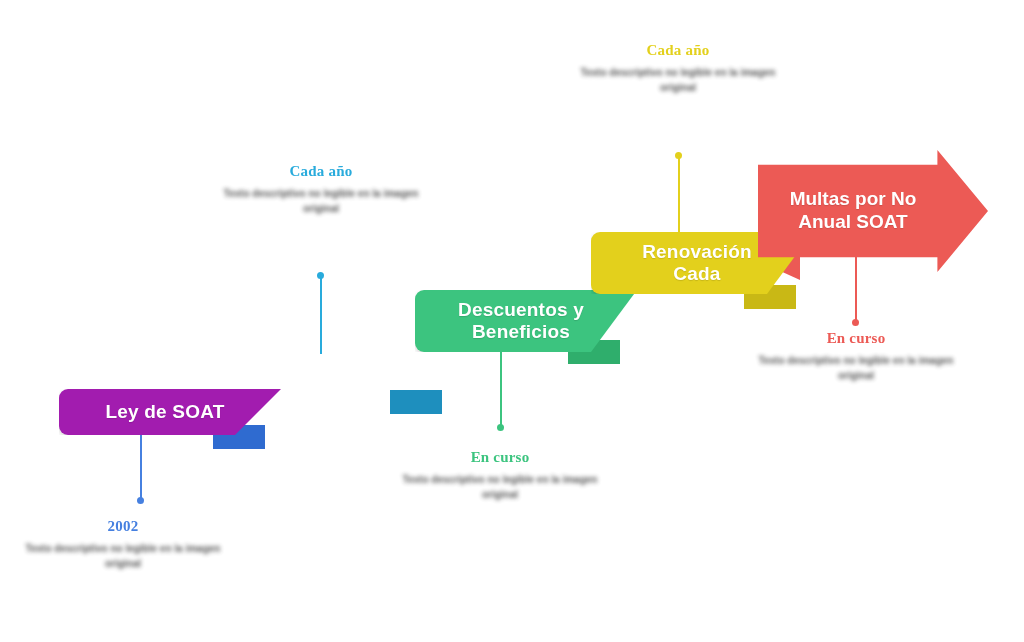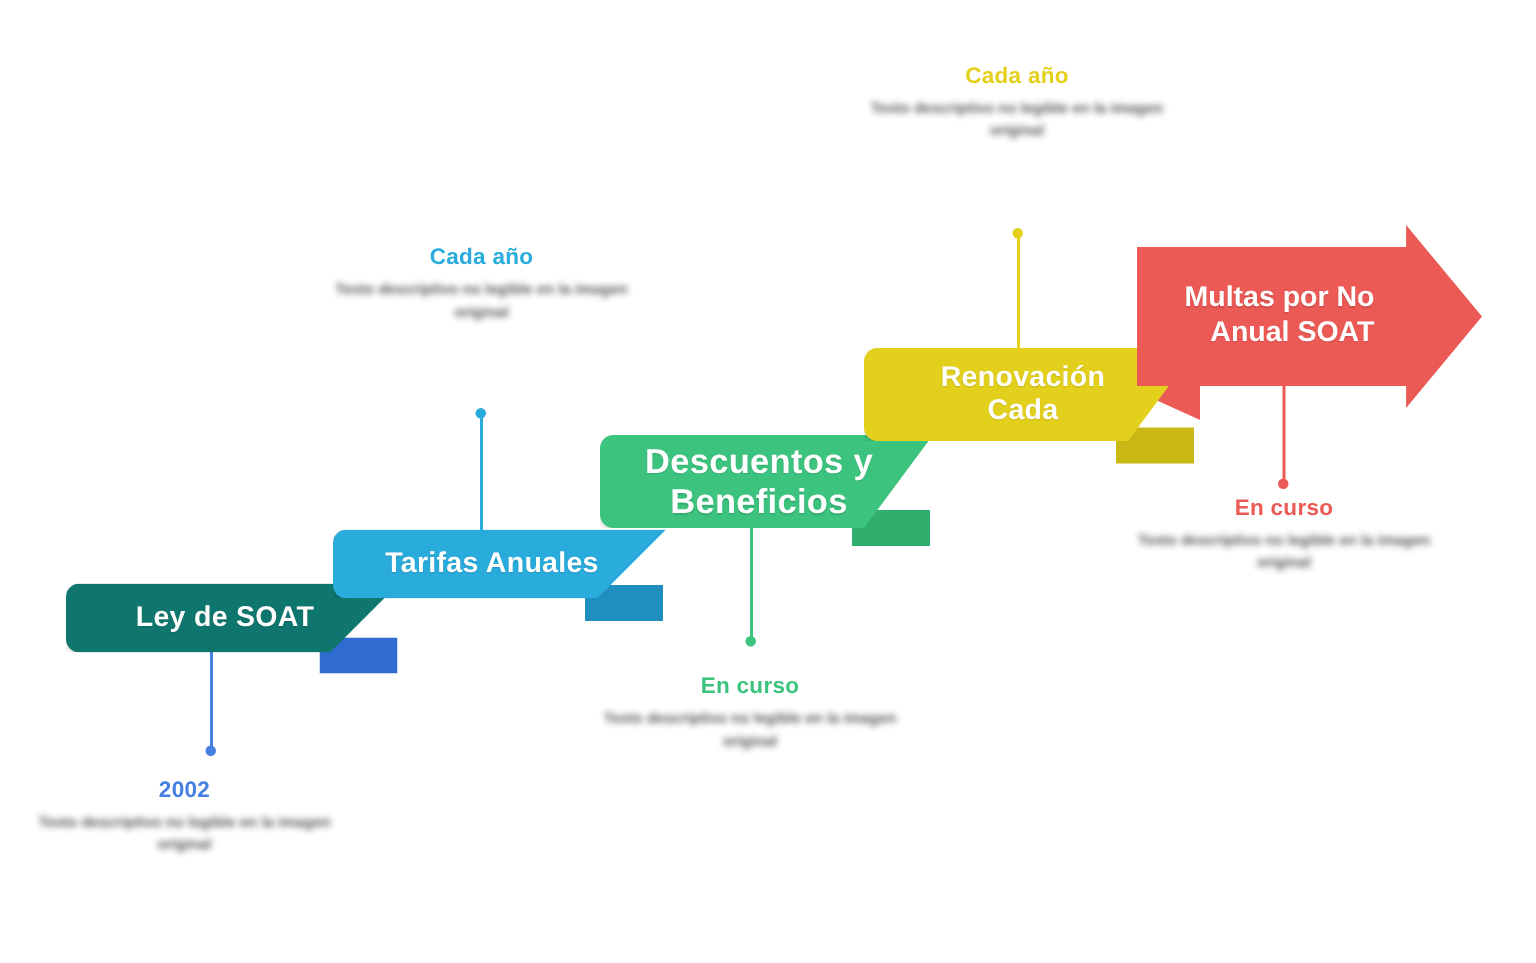--- a/index.html
+++ b/index.html
@@ -33,37 +33,38 @@
     letter-spacing: .2px;
     text-shadow: 0 1px 1px rgba(0,0,0,.13);
     border-radius: 9px 0 0 9px;
     filter: drop-shadow(0 2px 2px rgba(0,0,0,.16));
     z-index: 6;
   }
   .ribbon .ribbon-label { position: relative; z-index: 3; padding: 0 14px 0 4px; }
   
   .ribbon.flag {
     clip-path: polygon(0 0, 100% 0, calc(100% - 46px) 100%, 0 100%);
+    margin-left: 15px;
   }
 
   
   .fold {
     position: absolute;
     z-index: 4;
   }
 
   
   .arrow-banner {
     position: absolute;
     display: flex;
     align-items: center;
     justify-content: center;
     color: #fff;
     font-weight: bold;
-    text-align: right;
+    text-align: center;
     line-height: 1.2;
     text-shadow: 0 1px 1px rgba(0,0,0,.13);
     clip-path: polygon(0 12%, 78% 12%, 78% 0, 100% 50%, 78% 100%, 78% 88%, 0 88%);
     filter: drop-shadow(0 2px 2px rgba(0,0,0,.18));
     border-radius: 10px 0 0 10px;
     z-index: 7;
   }
   .arrow-banner .ribbon-label { padding-right: 40px; }
 
   
@@ -87,20 +88,21 @@
     text-align: center;
   }
   .note-title {
     font-weight: bold;
     font-size: 15px;
     letter-spacing: .2px;
     margin-bottom: 7px;
     white-space: nowrap;
     
     filter: blur(.35px);
+    font-family: Liberation Serif, serif;
   }
   .note-body {
     font-size: 10px;
     line-height: 1.45;
     color: #4a4a4a;
     font-weight: bold;
     
     filter: blur(2.1px);
     -webkit-filter: blur(2.1px);
     opacity: .92;
@@ -108,51 +110,48 @@
 </style>
 </head>
 <body>
 
 <div id="stage">
 
   <div class="fold" style="left:213px; top:425px; width:52px; height:24px;
               background:#2F6BD0;
               clip-path:polygon(0 0, 100% 0, 100% 100%, 0 100%);"></div>
 
-  <div class="ribbon flag" style="left:44px; top:389px; width:222px; height:46px; background:#0f766e; font-size:19px;">
+  <div class="ribbon flag" style="left:44px; top:389px; width:222px; height:46px; background:#a21caf; font-size:19px;">
     <span class="ribbon-label">Ley de SOAT</span>
   </div>
 
   <div class="connector" style="left:140px; top:430px; height:70px; background:#4680E0;"></div>
   <div class="connector-dot" style="left:137px; top:497px; background:#4680E0;"></div>
 
   <div class="note" style="left:23px; top:518px; width:200px;">
     <div class="note-title" style="color:#4680E0;">2002</div>
     <div class="note-body">Texto descriptivo no legible en la imagen original</div>
   </div>
 
   <div class="fold" style="left:390px; top:390px; width:52px; height:24px;
               background:#1E8FBE;"></div>
 
-  <div class="ribbon flag" style="left:222px; top:353px; width:222px; height:46px; background:#29ABDC; font-size:19px;">
-    <span class="ribbon-label">Tarifas Anuales</span>
-  </div>
 
   <div class="connector" style="left:320px; top:278px; height:76px; background:#29ABDC;"></div>
   <div class="connector-dot" style="left:317px; top:272px; background:#29ABDC;"></div>
 
   <div class="note" style="left:222px; top:163px; width:198px;">
     <div class="note-title" style="color:#29ABDC;">Cada año</div>
     <div class="note-body">Texto descriptivo no legible en la imagen original</div>
   </div>
 
   <div class="fold" style="left:568px; top:340px; width:52px; height:24px;
               background:#2FAE6C;"></div>
 
-  <div class="ribbon flag" style="left:400px; top:290px; width:222px; height:62px; background:#3CC47F; font-size:23px;">
+  <div class="ribbon flag" style="left:400px; top:290px; width:222px; height:62px; background:#3CC47F; font-size:19px;">
     <span class="ribbon-label">
       <span style="display:block;">Descuentos y</span>
       <span style="display:block;">Beneficios</span>
     </span>
   </div>
 
   <div class="connector" style="left:500px; top:348px; height:78px; background:#3CC47F;"></div>
   <div class="connector-dot" style="left:497px; top:424px; background:#3CC47F;"></div>
 
   <div class="note" style="left:400px; top:449px; width:200px;">

